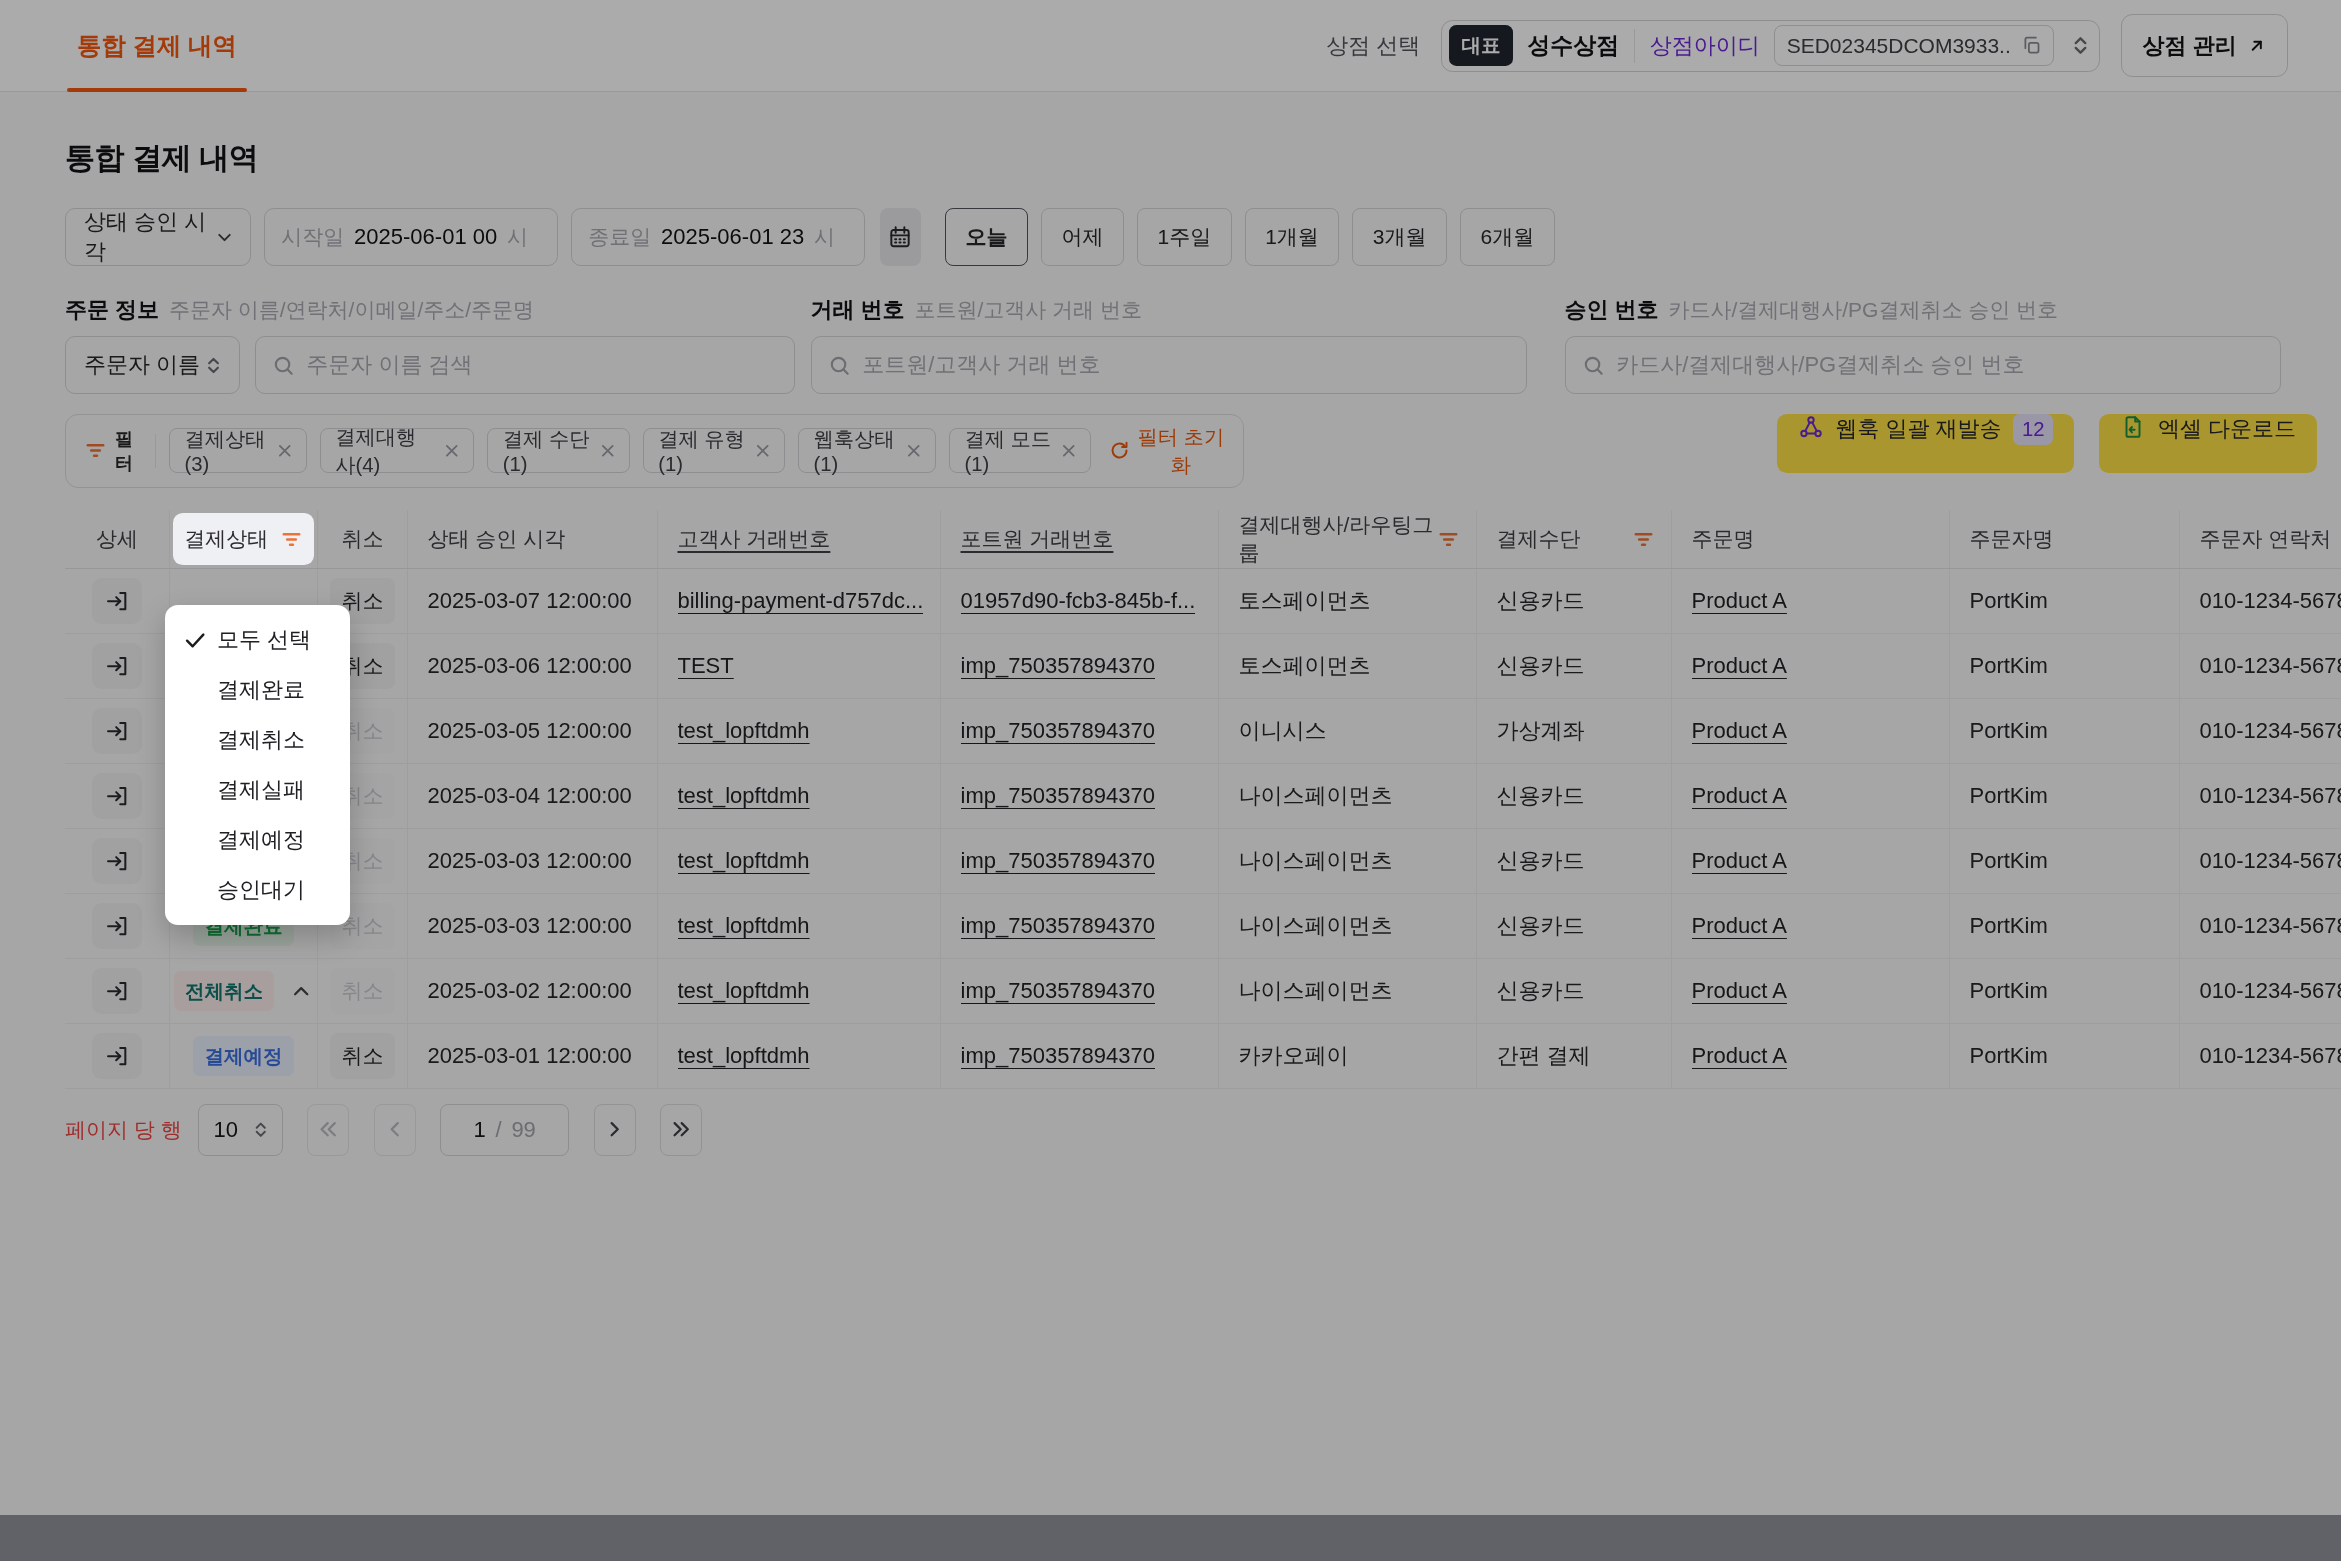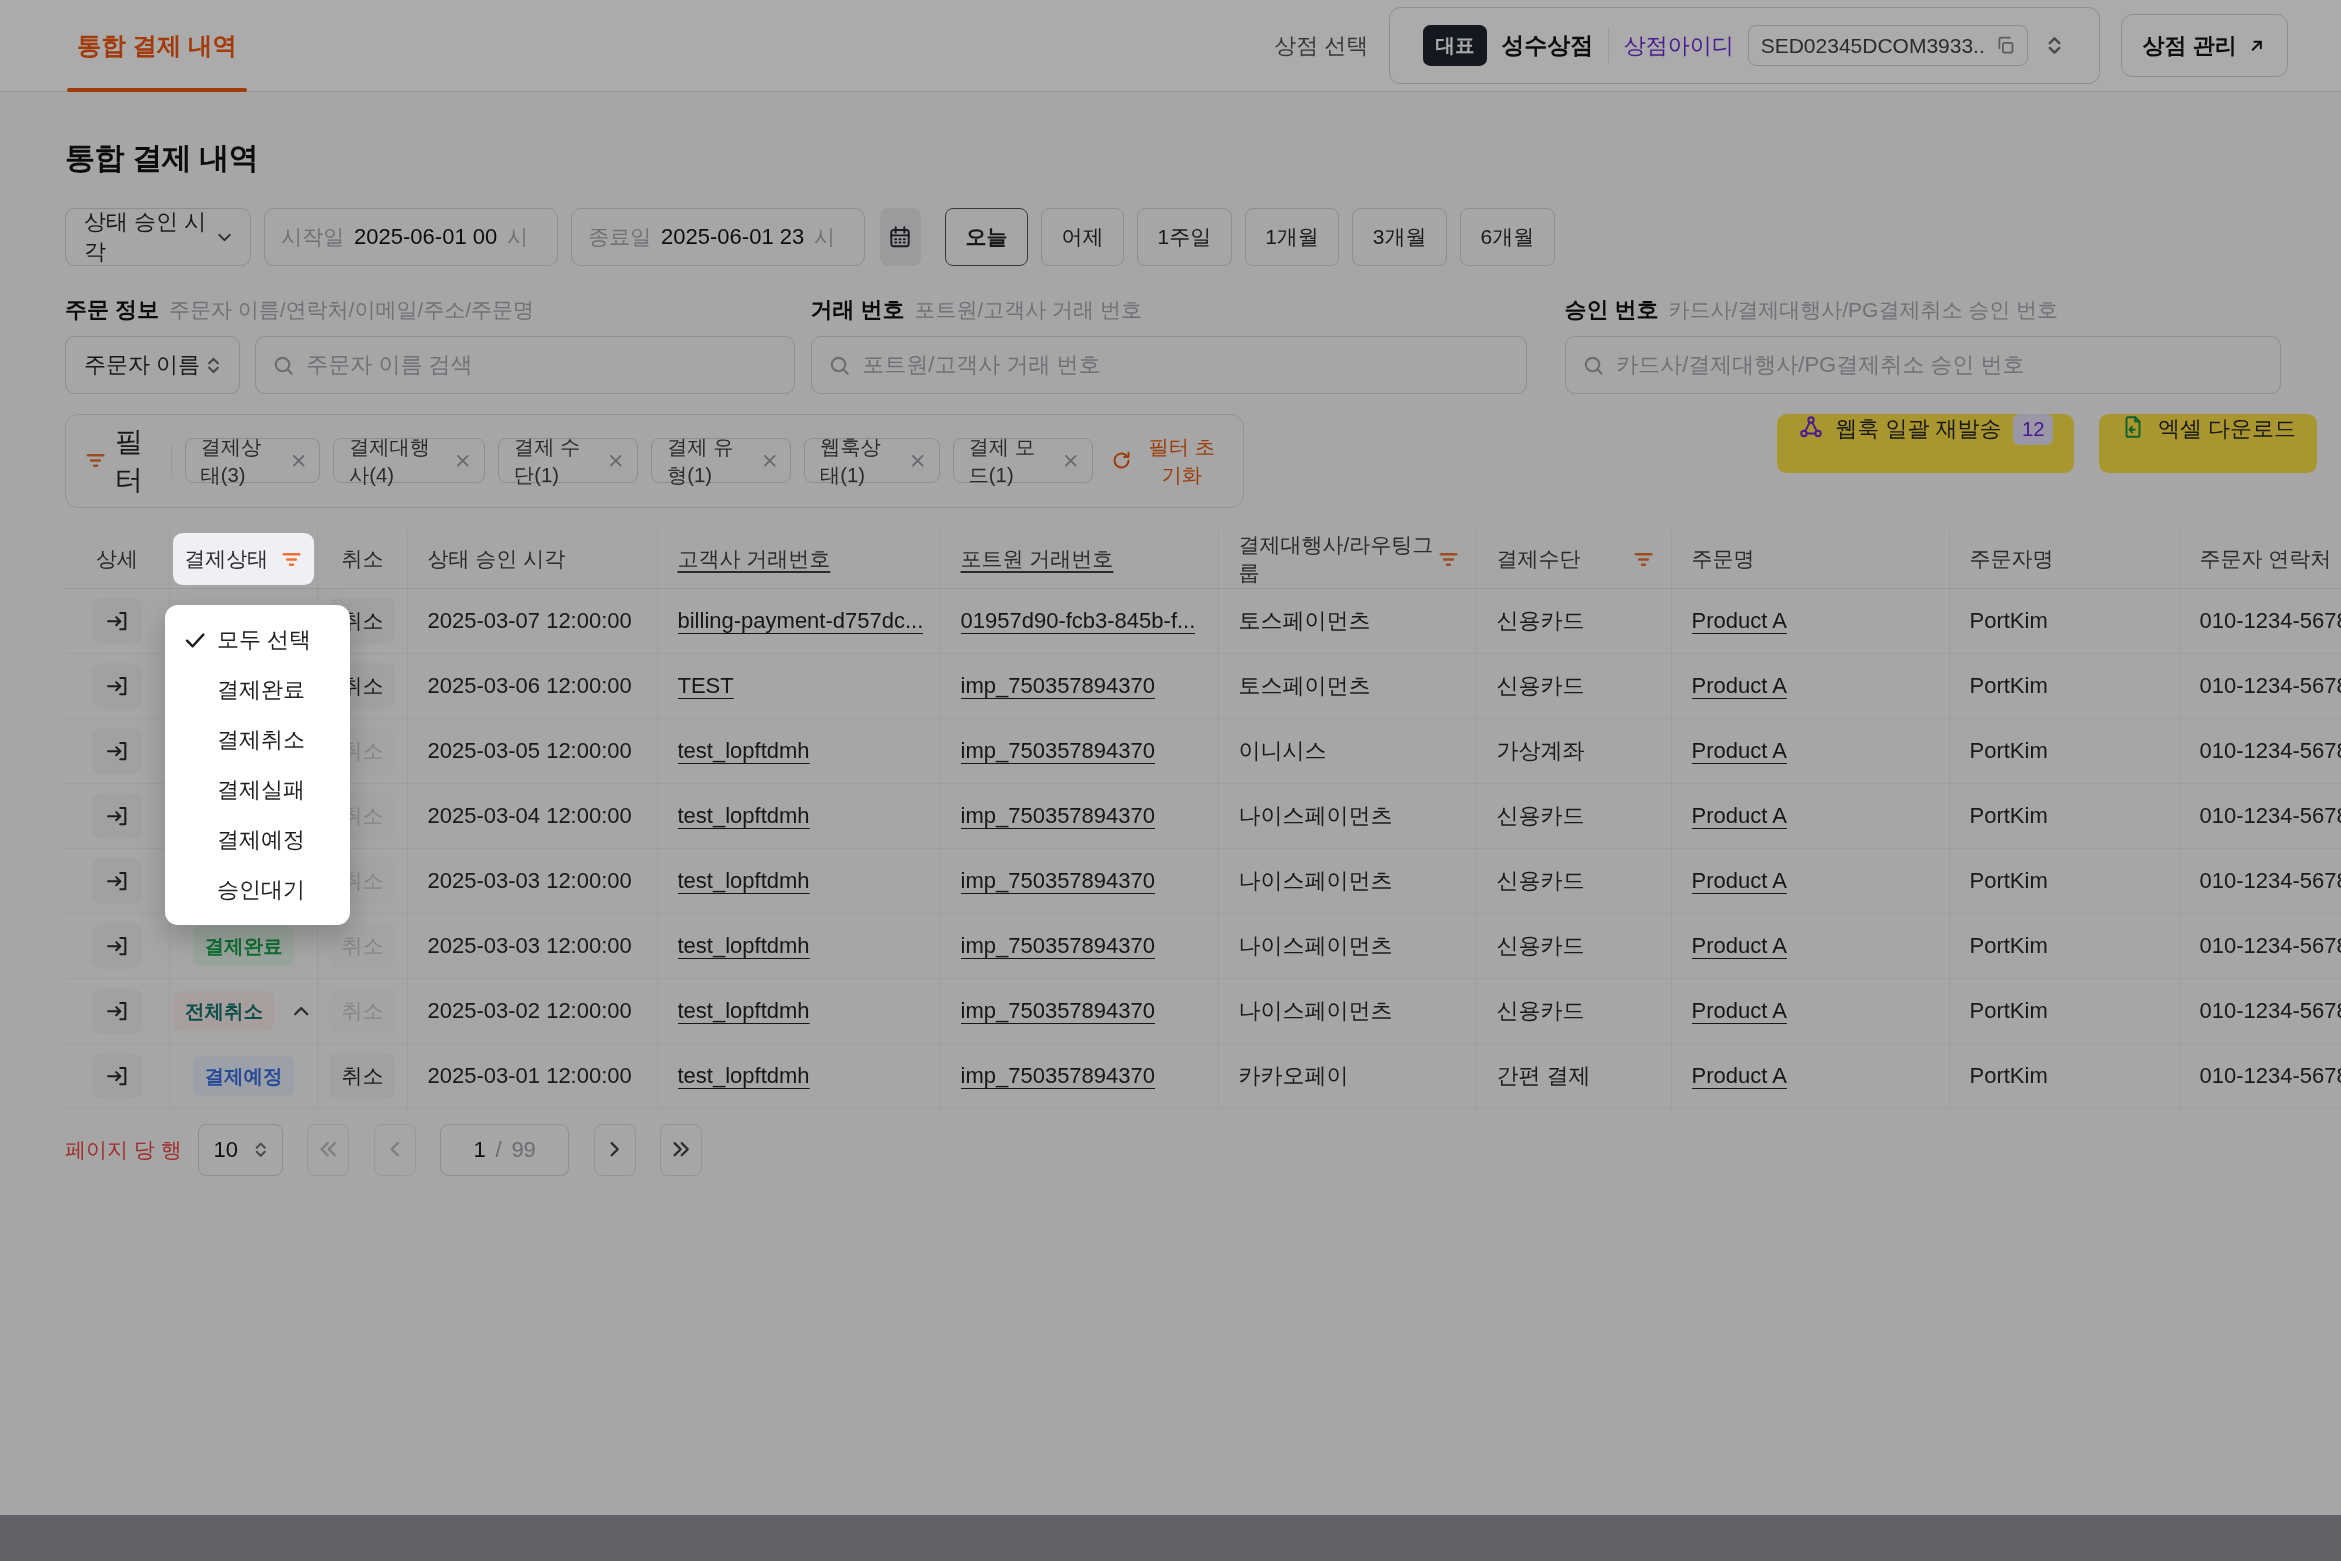--- a/index.html
+++ b/index.html
@@ -10,21 +10,21 @@
   html,body{width:2342px;height:1561px;}
   body{position:relative;background:#f8f8f8;color:var(--ink);overflow:hidden;}
   button{background:none;border:none;cursor:pointer;font-family:inherit;}
 
   
   .topbar{height:92px;background:#fff;border-bottom:0.8px solid #e4e4e7;display:flex;align-items:center;justify-content:space-between;padding:0 54px 0 77px;}
   .tab{position:relative;height:92px;display:flex;align-items:center;color:var(--accent);font-size:24.4px;font-weight:700;}
   .tab::after{content:"";position:absolute;left:-9.8px;right:-9.8px;bottom:-0.8px;height:4.1px;background:var(--accent);border-radius:2.4px;}
   .top-right{display:flex;align-items:center;gap:21px;}
   .shop-select-label{font-size:22px;color:#52525b;}
-  .shop-group{display:flex;align-items:center;gap:14.6px;height:77px;border:1.2px solid var(--line);border-radius:11.4px;padding:0 33px;}
+  .shop-group{display:flex;align-items:center;gap:14.6px;height:52px;border:1.2px solid var(--line);border-radius:11.4px;padding:0 7px;}
   .shop-badge{background:#20242f;color:#fff;font-size:19.5px;font-weight:600;border-radius:7.3px;padding:7.3px 12.2px;}
   .shop-name{font-size:23px;font-weight:700;color:#131316;}
   .vdiv{width:1.2px;height:34px;background:#e4e4e7;}
   .shop-id-label{font-size:22px;color:#6d28d9;}
   .shop-id-box{display:flex;align-items:center;gap:9.8px;border:1.2px solid var(--line);border-radius:8.1px;padding:7.3px 11.4px;font-size:21px;color:#3f3f46;}
   .icon{display:inline-flex;align-items:center;justify-content:center;}
   .icon svg{display:block;}
   .manage-btn{display:flex;align-items:center;gap:9.8px;height:63px;border:1.2px solid var(--line);border-radius:11.4px;padding:0 21px;font-size:22px;font-weight:700;color:#131316;}
 
   
@@ -50,21 +50,21 @@
   .s-label{display:flex;align-items:baseline;gap:9.8px;}
   .s-label .t{font-size:22px;font-weight:700;color:#131316;}
   .s-label .h{font-size:21px;color:#a8a8b0;}
   .s-inputs{display:flex;gap:14.6px;margin-top:11.4px;}
   .orderer-select{width:175px;flex:none;}
   .search-input{flex:1;display:flex;align-items:center;gap:11.4px;height:58px;border:1.2px solid var(--line);border-radius:9.8px;padding:0 16.3px;}
   .search-input .ph{font-size:22px;color:#a8a8b0;}
 
   .chips-zone{display:flex;align-items:flex-start;justify-content:space-between;margin-top:19.5px;padding-right:25px;}
   .chips-bar{width:1179px;min-height:62px;border:1.2px solid #dcdcdf;border-radius:13px;display:flex;align-items:center;gap:13px;padding:8.1px 18px;}
-  .filter-lab{display:flex;align-items:center;gap:8.1px;font-size:28px;font-weight:400;color:#27272a;}
+  .filter-lab{display:flex;align-items:center;gap:8.1px;font-size:18px;font-weight:700;color:#27272a;}
   .chip{display:inline-flex;align-items:center;gap:8.1px;height:45px;border:1.2px solid var(--line);border-radius:8.1px;padding:0 11.4px 0 14.6px;font-size:20.3px;color:#3f3f46;background:transparent;}
   .chip-x{display:flex;align-items:center;}
   .reset-btn{display:flex;align-items:center;gap:6.5px;font-size:20.3px;color:#ea580c;margin-left:4.9px;}
   .action-btns{display:flex;gap:25px;}
   .gray-btn{display:flex;align-items:flex-start;gap:11.4px;height:59px;background:#fde047;border-radius:9.8px;padding:0 21px;font-size:22px;color:#27272a;}
   .wh-count{background:#e6e1fa;color:#6d28d9;font-size:20.3px;border-radius:6.5px;padding:4.1px 9px;}
 
   
   .table{margin-top:22px;width:2277px;overflow:hidden;}
   .trow,.thead{display:grid;grid-template-columns:105px 148px 90px 250px 283px 278px 258px 195px 278px 230px 211px;}

